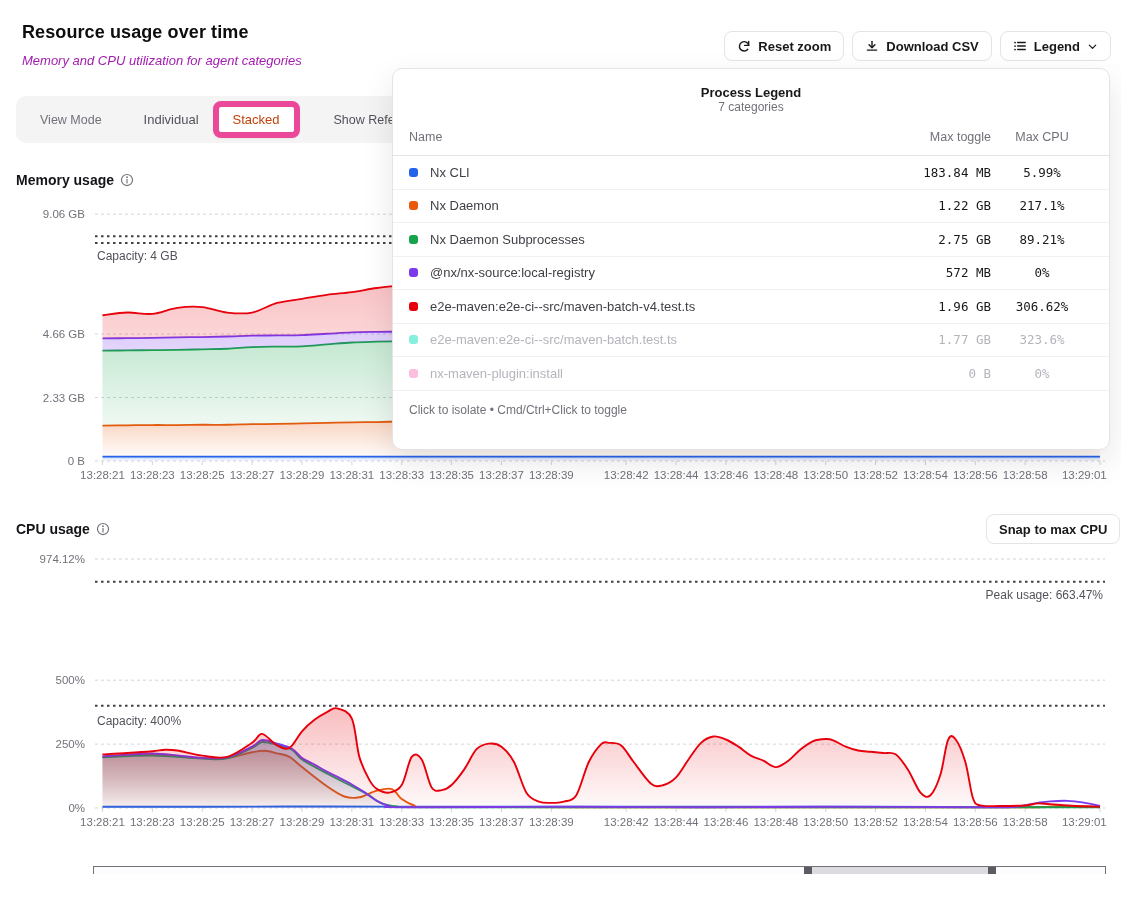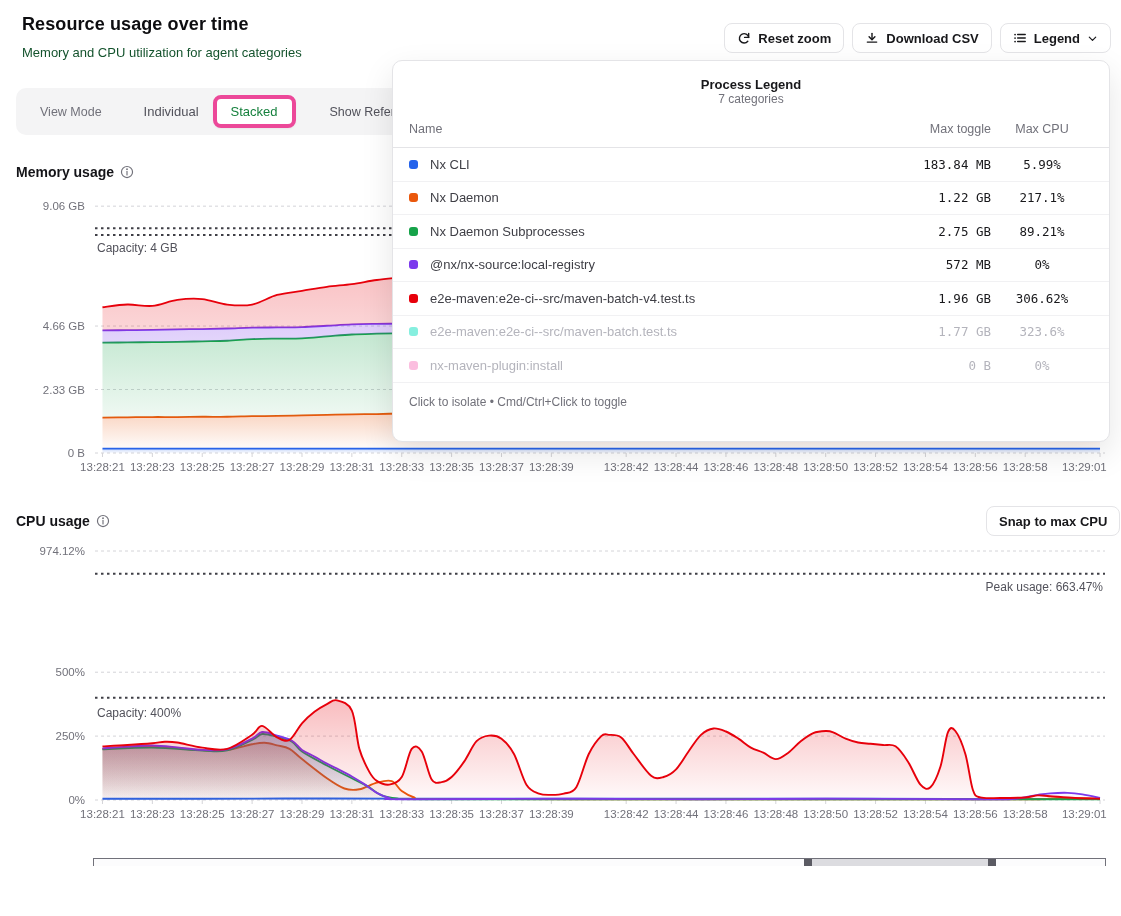--- a/index.html
+++ b/index.html
@@ -1,33 +1,33 @@
 <!DOCTYPE html>
 <html><head>
 <meta charset="utf-8">
 <style>
   * { margin:0; padding:0; box-sizing:border-box; }
   html,body { background:#fff; }
   body { font-family:"Liberation Sans", sans-serif; color:#18181b; }
-  .page { position:relative; width:1121px; height:866px; background:#fff; overflow:hidden; }
+  .page { position:relative; width:1121px; height:866px; background:#fff; overflow:hidden;margin-top:8px; }
 
   
   .page-title { position:absolute; left:22px; top:14px; font-size:18px; font-weight:700; color:#0d0d10; letter-spacing:.1px; }
-  .page-subtitle { position:absolute; left:22px; top:45px; font-size:13px; color:#14532d; }
+  .page-subtitle { position:absolute; left:22px; top:45px; font-size:13px; color:#a21caf;font-style:italic; }
   .header-actions { position:absolute; top:23px; right:10px; display:flex; gap:8px; }
   .btn { display:flex; align-items:center; gap:7px; height:30px; padding:0 12px; background:#fff;
          border:1px solid #e4e4e7; border-radius:8px; font-size:13px; font-weight:700; color:#18181b; cursor:pointer; }
   .btn svg { display:block; }
 
   
   .toolbar { position:absolute; left:16px; top:88px; width:1089px; height:47px; background:#f4f4f5;
              border-radius:10px; display:flex; align-items:center; padding:0 24px; }
   .toolbar .tlabel { font-size:12.5px; color:#71717a; margin-right:28px; }
   .toolbar .topt { font-size:13px; color:#52525b; padding:5px 14px; border-radius:8px; cursor:pointer; }
-  .toolbar .topt.selected { background:#fff; border:4px solid #ec4899; color:#15803d;
+  .toolbar .topt.selected { background:#fff; border:6px solid #ec4899; color:#c2410c;
                             box-shadow:0 1px 2px rgba(0,0,0,.05); }
   .toolbar .tref { font-size:12.5px; color:#52525b; margin-left:34px; }
 
   
   .section-title { position:absolute; font-size:14px; font-weight:700; color:#141418; display:flex; align-items:center; gap:6px; }
   .info-icon { width:14px; height:14px; }
   .snap-btn { position:absolute; left:986px; top:506px; height:30px; padding:0 12px; background:#fff;
               border:1px solid #e4e4e7; border-radius:8px; font-size:13px; font-weight:700; color:#18181b; cursor:pointer; }
 
   

